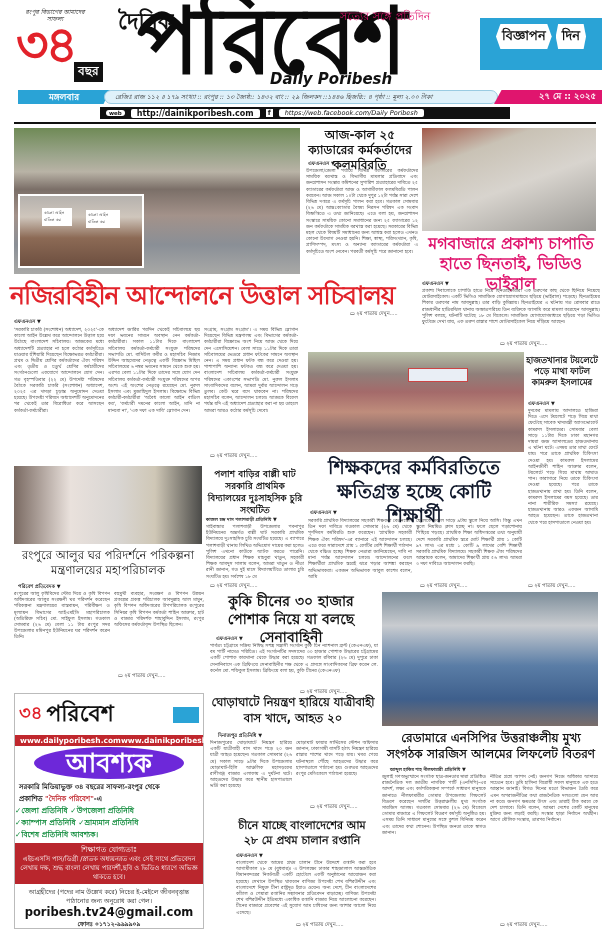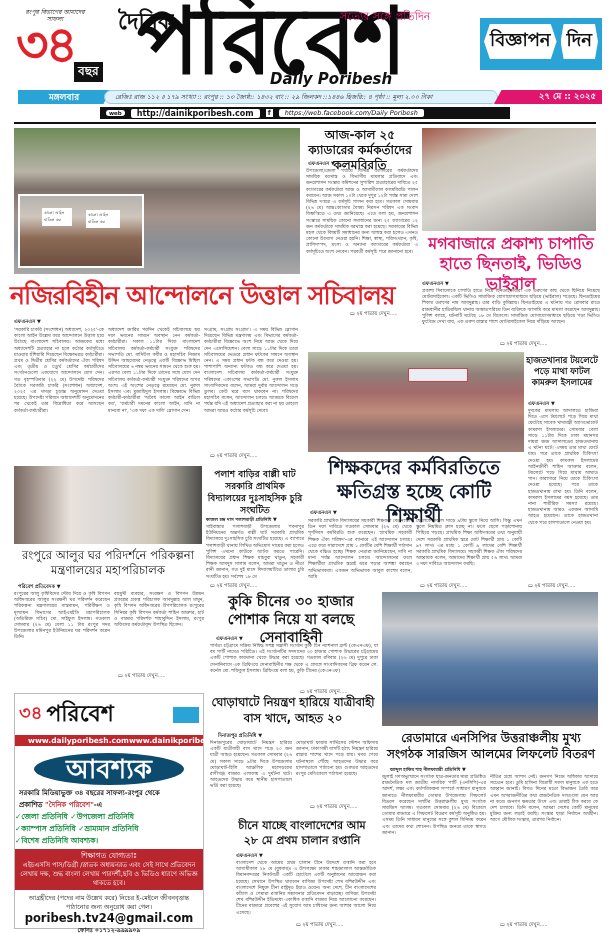--- a/index.html
+++ b/index.html
@@ -14,43 +14,43 @@
   .hl{text-align:center;line-height:1.15;font-family:"DejaVu Sans",sans-serif}
   
   .tag34-small{font-size:6px;line-height:7px;text-align:center;color:#222;font-style:italic}
   .num34{font-size:50px;font-weight:bold;color:#e2222a;font-family:"DejaVu Serif",serif;letter-spacing:-3px}
   .year-box{background:#111;color:#fff;font-size:12px;font-weight:bold;padding:0 4px}
   .logo{font-size:92px;font-weight:900;color:#0b0b0b;font-family:"DejaVu Serif",serif;letter-spacing:-4px;line-height:90px}
   .dainik{font-size:22px;font-weight:900;color:#111;font-family:"DejaVu Serif",serif}
   .slogan{color:#e0156e;font-size:11px}
   .daily-en{font-size:15px;font-weight:bold;font-style:italic;color:#111}
   .promo{background:#2aa3d6;color:#fff}
-  .diamond{background:#fff;color:#111;font-weight:bold;font-size:18px;padding:2px 6px;clip-path:polygon(8% 0,92% 0,100% 50%,92% 100%,8% 100%,0 50%)}
+  .diamond{background:#fff;color:#111;font-weight:bold;font-size:13px;padding:2px 6px;clip-path:polygon(8% 0,92% 0,100% 50%,92% 100%,8% 100%,0 50%)}
   .info-bar{height:14px}
   .day-tab{background:#2aa3d6;color:#fff;font-size:9px;font-weight:bold;display:flex;align-items:center;justify-content:center;clip-path:polygon(0 0,100% 0,93% 100%,0 100%)}
   .meta-tab{background:#dff1fa;border:1px solid #9acbe2;border-radius:7px;font-size:6.3px;font-style:italic;color:#222;display:flex;align-items:center;padding-left:10px;white-space:nowrap;overflow:hidden}
   .date-tab{background:#e0156e;color:#fff;font-size:8.5px;font-weight:bold;display:flex;align-items:center;justify-content:flex-end;padding-right:6px;clip-path:polygon(7% 0,100% 0,100% 100%,0 100%)}
   .web-bar{background:#111;color:#fff;display:flex;align-items:center;gap:6px;padding:0 6px;height:12px;font-size:8px}
   .web-pill{background:#fff;color:#111;border-radius:6px;padding:0 3px;font-size:5.5px;font-weight:bold}
   .url-pill{background:#fff;color:#111;font-weight:bold;font-size:8px;padding:0 6px;border-radius:2px}
   .fb-pill{background:#fff;color:#111;font-size:6.5px;font-style:italic;padding:0 6px;border-radius:2px}
   .fb-icon{background:#fff;color:#1a1a1a;font-weight:bold;font-size:7px;padding:0 2px}
   .rule{background:#111;height:2px}
   
   .ph-crowd{background:linear-gradient(180deg,#6f8a56 0%,#9aa48a 18%,#b9b3a6 30%,#7b6f68 42%,#a3928a 60%,#8a8f96 80%,#a9a9a7 100%)}
   .ph-inset{background:linear-gradient(180deg,#b5b1ad 0%,#cfc6bc 30%,#8c6a55 60%,#6d4f40 100%);border:2px solid #fff}
   .ph-snatch{background:linear-gradient(160deg,#a35a4a 0%,#c9c2b5 25%,#d8d4ce 55%,#9c9a96 100%)}
   .ph-rally{background:linear-gradient(180deg,#b9c0a8 0%,#8f7f7a 22%,#a46a6a 40%,#bf8d7c 60%,#8b6c6a 80%,#a07f76 100%)}
   .ph-rangpur{background:linear-gradient(90deg,#7a6a62 0%,#e9e1dc 30%,#d9d6d3 55%,#cfc7b6 75%,#4a4a48 100%)}
   .ph-ncp{background:linear-gradient(180deg,#7c8d9a 0%,#c9ccd0 25%,#5a7da6 55%,#3e5f8c 80%,#7a6e6a 100%)}
   
   .ad{border:1px solid #bbb;background:#fff}
   .ad-head{display:flex;align-items:center;gap:4px;padding:2px 4px}
-  .ad-url-bar{background:#c0272d;color:#fff;font-size:7.5px;font-weight:bold;display:flex;justify-content:space-between;padding:1px 13px}
-  .ad-title{background:#0c4a6e;color:#fff;font-size:26px;font-weight:bold;text-align:center;border-radius:50%;margin:7px auto 0;width:150px;line-height:32px;font-family:"DejaVu Serif",serif}
+  .ad-url-bar{background:#c0272d;color:#fff;font-size:7.5px;font-weight:bold;display:flex;justify-content:space-between;padding:1px 5px}
+  .ad-title{background:#6d28d9;color:#fff;font-size:26px;font-weight:bold;text-align:center;border-radius:50%;margin:1px auto 0;width:150px;line-height:32px;font-family:"DejaVu Serif",serif}
   .ad-line{font-size:8px;font-weight:bold;color:#111;padding:0 4px;white-space:nowrap}
   .ad-green{font-size:9px;font-weight:bold;color:#0e8a3a;text-align:left;white-space:nowrap}
   .ad-red-box{background:#b9262d;color:#fff;font-size:7.5px;text-align:center;padding:2px 3px;line-height:10px}
   .ad-mail{font-size:14px;font-weight:bold;text-align:center;color:#111}
 </style>
 </head>
 <body>
 
 <div class="abs" style="left:0;top:0;width:610px;height:88px">
   <div class="abs tag34-small" style="left:20px;top:8px;width:70px">রংপুর বিভাগের আমাদের সাফল্য</div>

